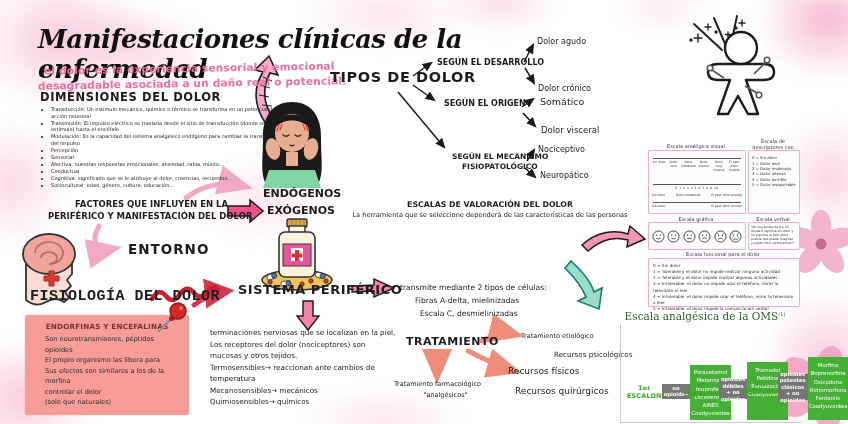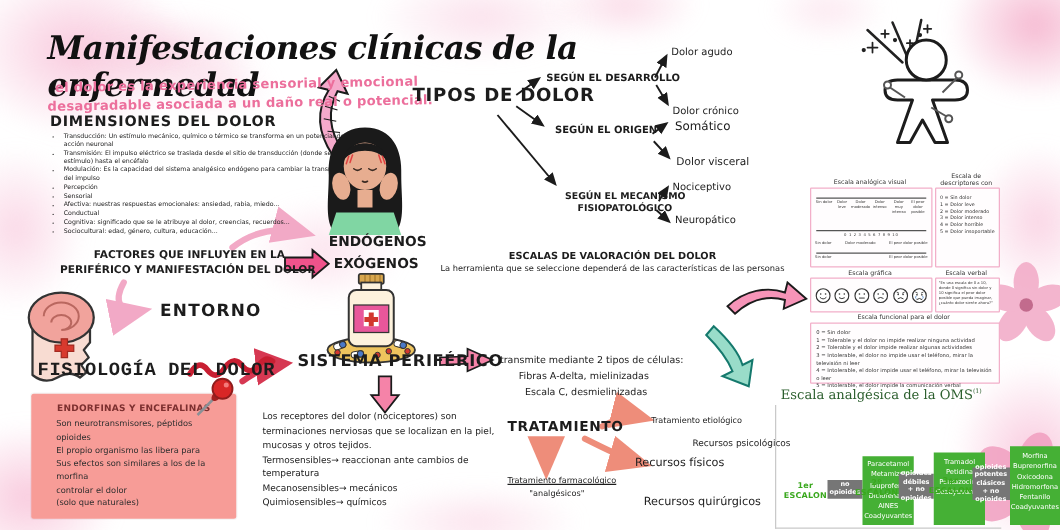--- a/index.html
+++ b/index.html
@@ -404,39 +404,39 @@
 
   <svg class="c" style="left:150px;top:300px;width:40px;height:36px;" viewBox="0 0 40 36">
     <line x1="8" y1="32" x2="22" y2="18" stroke="#8a9096" stroke-width="2"></line>
     <ellipse cx="23" cy="17" rx="4.5" ry="3" fill="#a31f1f" transform="rotate(-45 23 17)"></ellipse>
     <circle cx="28" cy="11" r="8" fill="#d92626" stroke="#8f1d1d" stroke-width="1.5"></circle>
     <circle cx="31" cy="8" r="2" fill="#f47a7a"></circle>
   </svg>
 
   <div class="c lbl" style="left:238px;top:282px;font-size:13px;letter-spacing:.5px;">SISTEMA PERIFÉRICO</div>
   <div class="c small-hand" style="left:210px;top:327px;width:190px;">
+    <div>terminaciones nerviosas que se localizan en la piel,</div>
     <div>Los receptores del dolor (nociceptores) son</div>
-    <div>terminaciones nerviosas que se localizan en la piel,</div>
     <div>mucosas y otros tejidos.</div>
     <div>Termosensibles→ reaccionan ante cambios de</div>
     <div>temperatura</div>
     <div>Mecanosensibles→ mecánicos</div>
     <div>Quimiosensibles→ químicos</div>
   </div>
 
   <div class="c" style="left:400px;top:283px;font-size:7.6px;">transmite mediante 2 tipos de células:</div>
   <div class="c" style="left:415px;top:296px;font-size:7.6px;">Fibras A-delta, mielinizadas</div>
   <div class="c" style="left:420px;top:309px;font-size:7.6px;">Escala C, desmielinizadas</div>
 
   <div class="c lbl" style="left:406px;top:335px;font-size:11px;letter-spacing:.5px;">TRATAMIENTO</div>
   <div class="c" style="left:521px;top:332px;font-size:6.5px;">Tratamiento etiológico</div>
   <div class="c" style="left:512px;top:350px;font-size:7.2px;margin-left:42px;">Recursos psicológicos</div>
   <div class="c" style="left:508px;top:366px;font-size:9px;">Recursos físicos</div>
-  <div class="c" style="left:515px;top:397px;font-size:9px;">Recursos quirúrgicos</div>
-  <div class="c" style="left:406px;top:380px;width:95px;text-align:left;font-size:6.5px;text-decoration:underline;">Tratamiento farmacológico</div>
+  <div class="c" style="left:515px;top:386px;font-size:9px;">Recursos quirúrgicos</div>
+  <div class="c" style="left:390px;top:380px;width:95px;text-align:center;font-size:6.5px;">Tratamiento farmacológico</div>
   <div class="c" style="left:398px;top:391px;width:95px;text-align:center;font-size:6.5px;">"analgésicos"</div>
 
   <div class="c oms-title" style="left:615px;top:310px;width:180px;">
     <span>Escala analgésica de la OMS</span><sup style="font-size:5px;">(1)</sup>
   </div>
   <div class="c oms-wrap" style="left:620px;top:324px;height:96px;">
     <div class="oms-col" style="width:50px;">
       <div class="oms-label">1er ESCALON</div>
       <div class="oms-gray" style="height:13px;">no opioides</div>
       <div class="oms-green">

